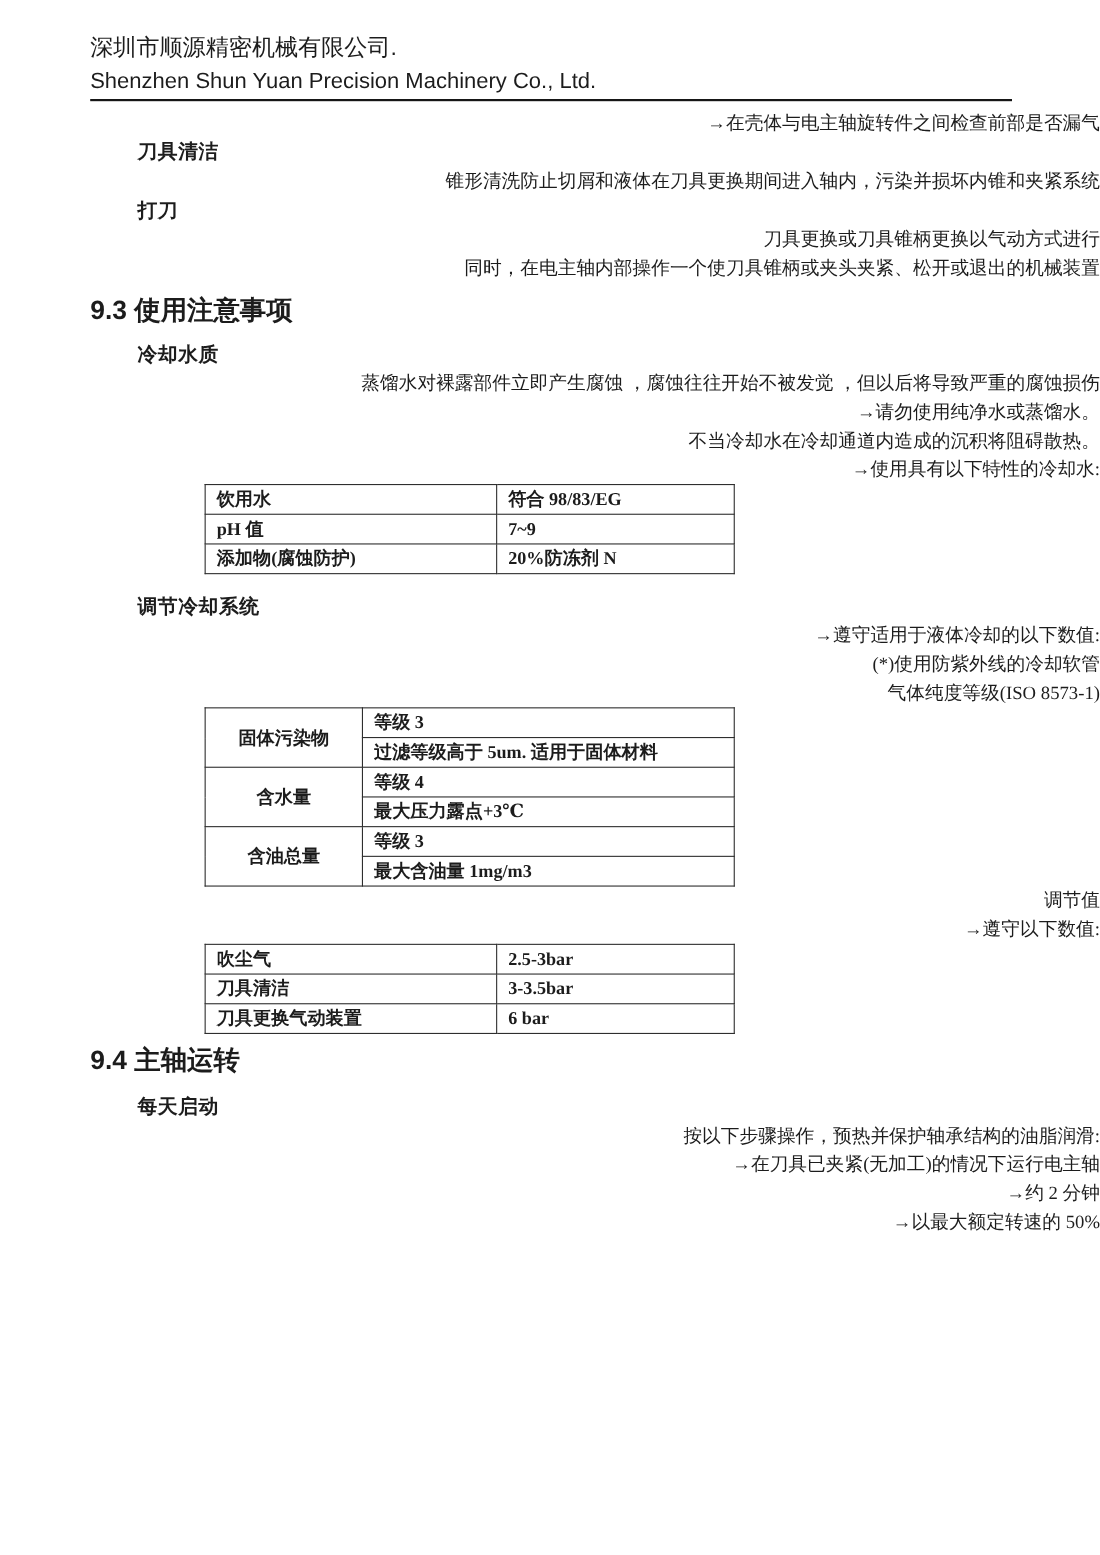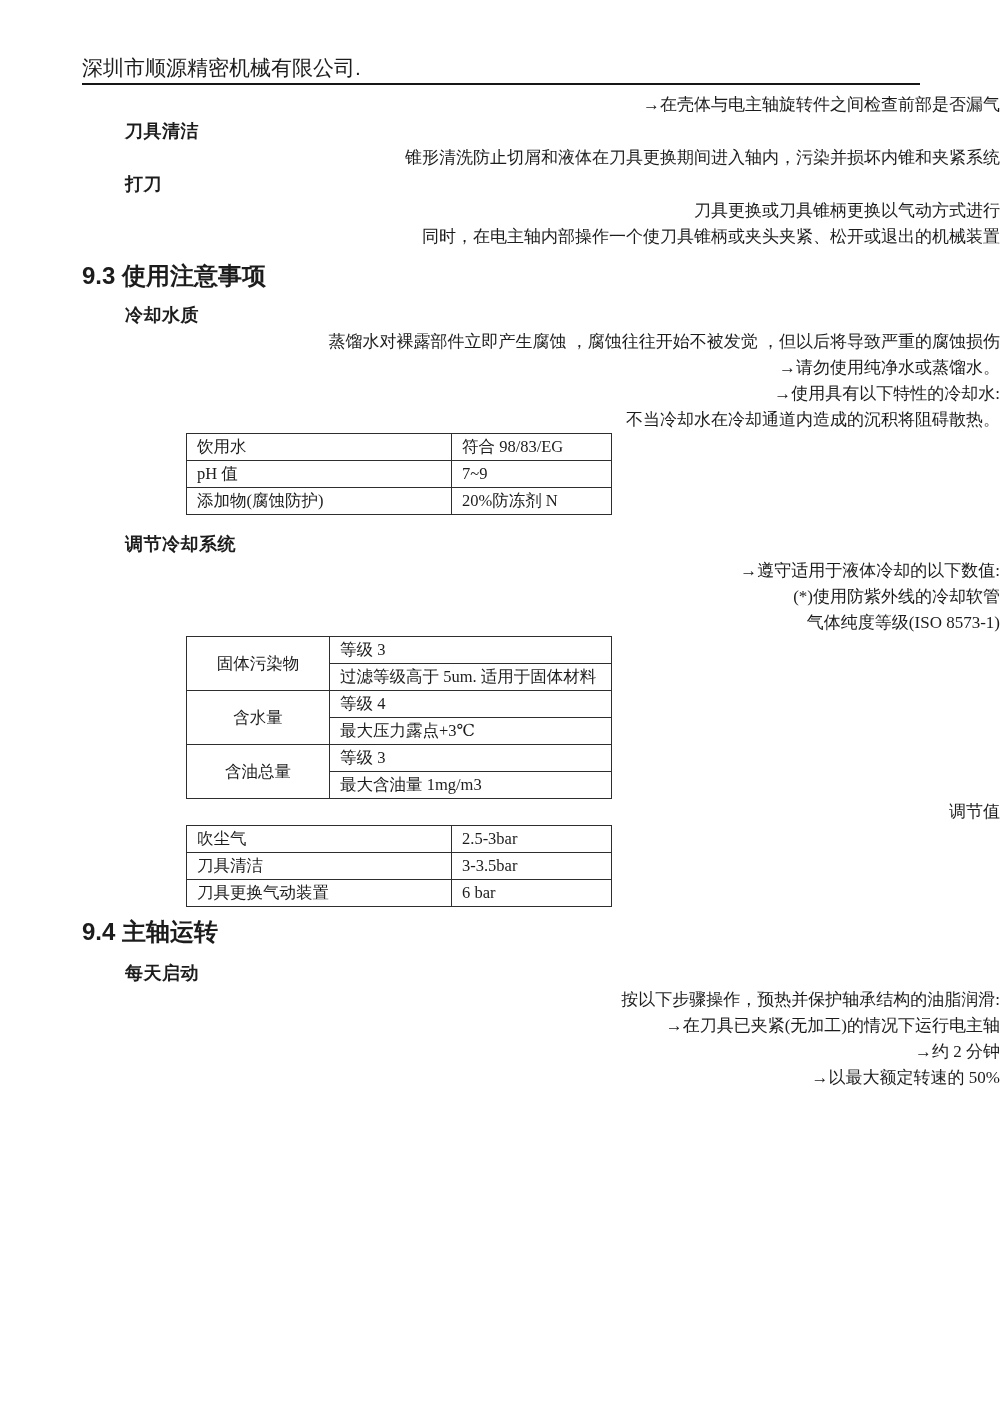--- a/index.html
+++ b/index.html
@@ -8,21 +8,21 @@
     width:1000px; height:1414px;
     margin:0 auto;
     background:#ffffff;
     color:#1c1c1c;
     font-family:"Liberation Serif","DejaVu Serif",serif;
     overflow:hidden;
   }
   
   .header {
     margin:0 80px 0 82px;
-    padding-top:52px;
+    padding-top:28px;
     border-bottom:2px solid #161616;
     font-family:"Liberation Sans","DejaVu Sans",sans-serif;
   }
   .company-cn { font-size:21px; line-height:31px; }
   .company-en { font-size:20px; line-height:30px; padding-bottom:1px; }
 
   
   .ind0 { margin-left:82px;  }
   .ind1 { margin-left:125px; }
   .ind2 { margin-left:155px; }
@@ -36,58 +36,60 @@
   .mt7  { margin-top:7px; }
   .mt8  { margin-top:8px; }
   .mt10 { margin-top:10px; }
   .mt16 { margin-top:16px; }
   .mt18 { margin-top:18px; }
 
   
   table.doc {
     border-collapse:collapse;
     margin-left:186px;
-    width:426px;
+    width:482px;
     table-layout:fixed;
     font-size:16.5px;
+    font-weight:bold;
   }
   table.doc td {
     border:1.5px solid #2e2e2e;
     height:26px;
     padding:0 10px;
     vertical-align:middle;
     white-space:nowrap;
     overflow:hidden;
   }
   table.kv td.c1 { width:244px; }
   table.merge td.lbl { width:122px; text-align:center; }
 </style>
 </head>
 <body>
 
 <div class="page">
 
   <div class="header">
     <div class="company-cn">深圳市顺源精密机械有限公司.</div>
+    <div class="company-en">Shenzhen Shun Yuan Precision Machinery Co., Ltd.</div>
   </div>
 
   <div class="body-line ind2 mt7">→在壳体与电主轴旋转件之间检查前部是否漏气</div>
   <div class="sub-head ind1">刀具清洁</div>
   <div class="body-line ind2">锥形清洗防止切屑和液体在刀具更换期间进入轴内，污染并损坏内锥和夹紧系统</div>
   <div class="sub-head ind1">打刀</div>
   <div class="body-line ind2">刀具更换或刀具锥柄更换以气动方式进行</div>
   <div class="body-line ind2">同时，在电主轴内部操作一个使刀具锥柄或夹头夹紧、松开或退出的机械装置</div>
 
   <div class="sec-title ind0 mt8">9.3 使用注意事项</div>
 
   <div class="sub-head ind1 mt8">冷却水质</div>
   <div class="body-line ind2">蒸馏水对裸露部件立即产生腐蚀 ，腐蚀往往开始不被发觉 ，但以后将导致严重的腐蚀损伤</div>
   <div class="body-line ind2">→请勿使用纯净水或蒸馏水。</div>
+  <div class="body-line ind2">不当冷却水在冷却通道内造成的沉积将阻碍散热。</div>
   <div class="body-line ind2">→使用具有以下特性的冷却水:</div>
-  <div class="body-line ind2">不当冷却水在冷却通道内造成的沉积将阻碍散热。</div>
 
   <table class="doc kv">
     <tbody>
         <tr>
       <td class="c1">饮用水</td>
       <td>符合 98/83/EG</td>
     </tr>
     <tr>
       <td class="c1">pH 值</td>
       <td>7~9</td>
@@ -126,20 +128,21 @@
       <td class="lbl" rowspan="2">含油总量</td>
       <td>等级 3</td>
     </tr>
     <tr>
       <td>最大含油量 1mg/m3</td>
     </tr>
   </tbody>
     </table>
 
   <div class="body-line ind2">调节值</div>
+  <div class="body-line ind2">→遵守以下数值:</div>
 
   <table class="doc kv">
     <tbody>
         <tr>
       <td class="c1">吹尘气</td>
       <td>2.5-3bar</td>
     </tr>
     <tr>
       <td class="c1">刀具清洁</td>
       <td>3-3.5bar</td>

